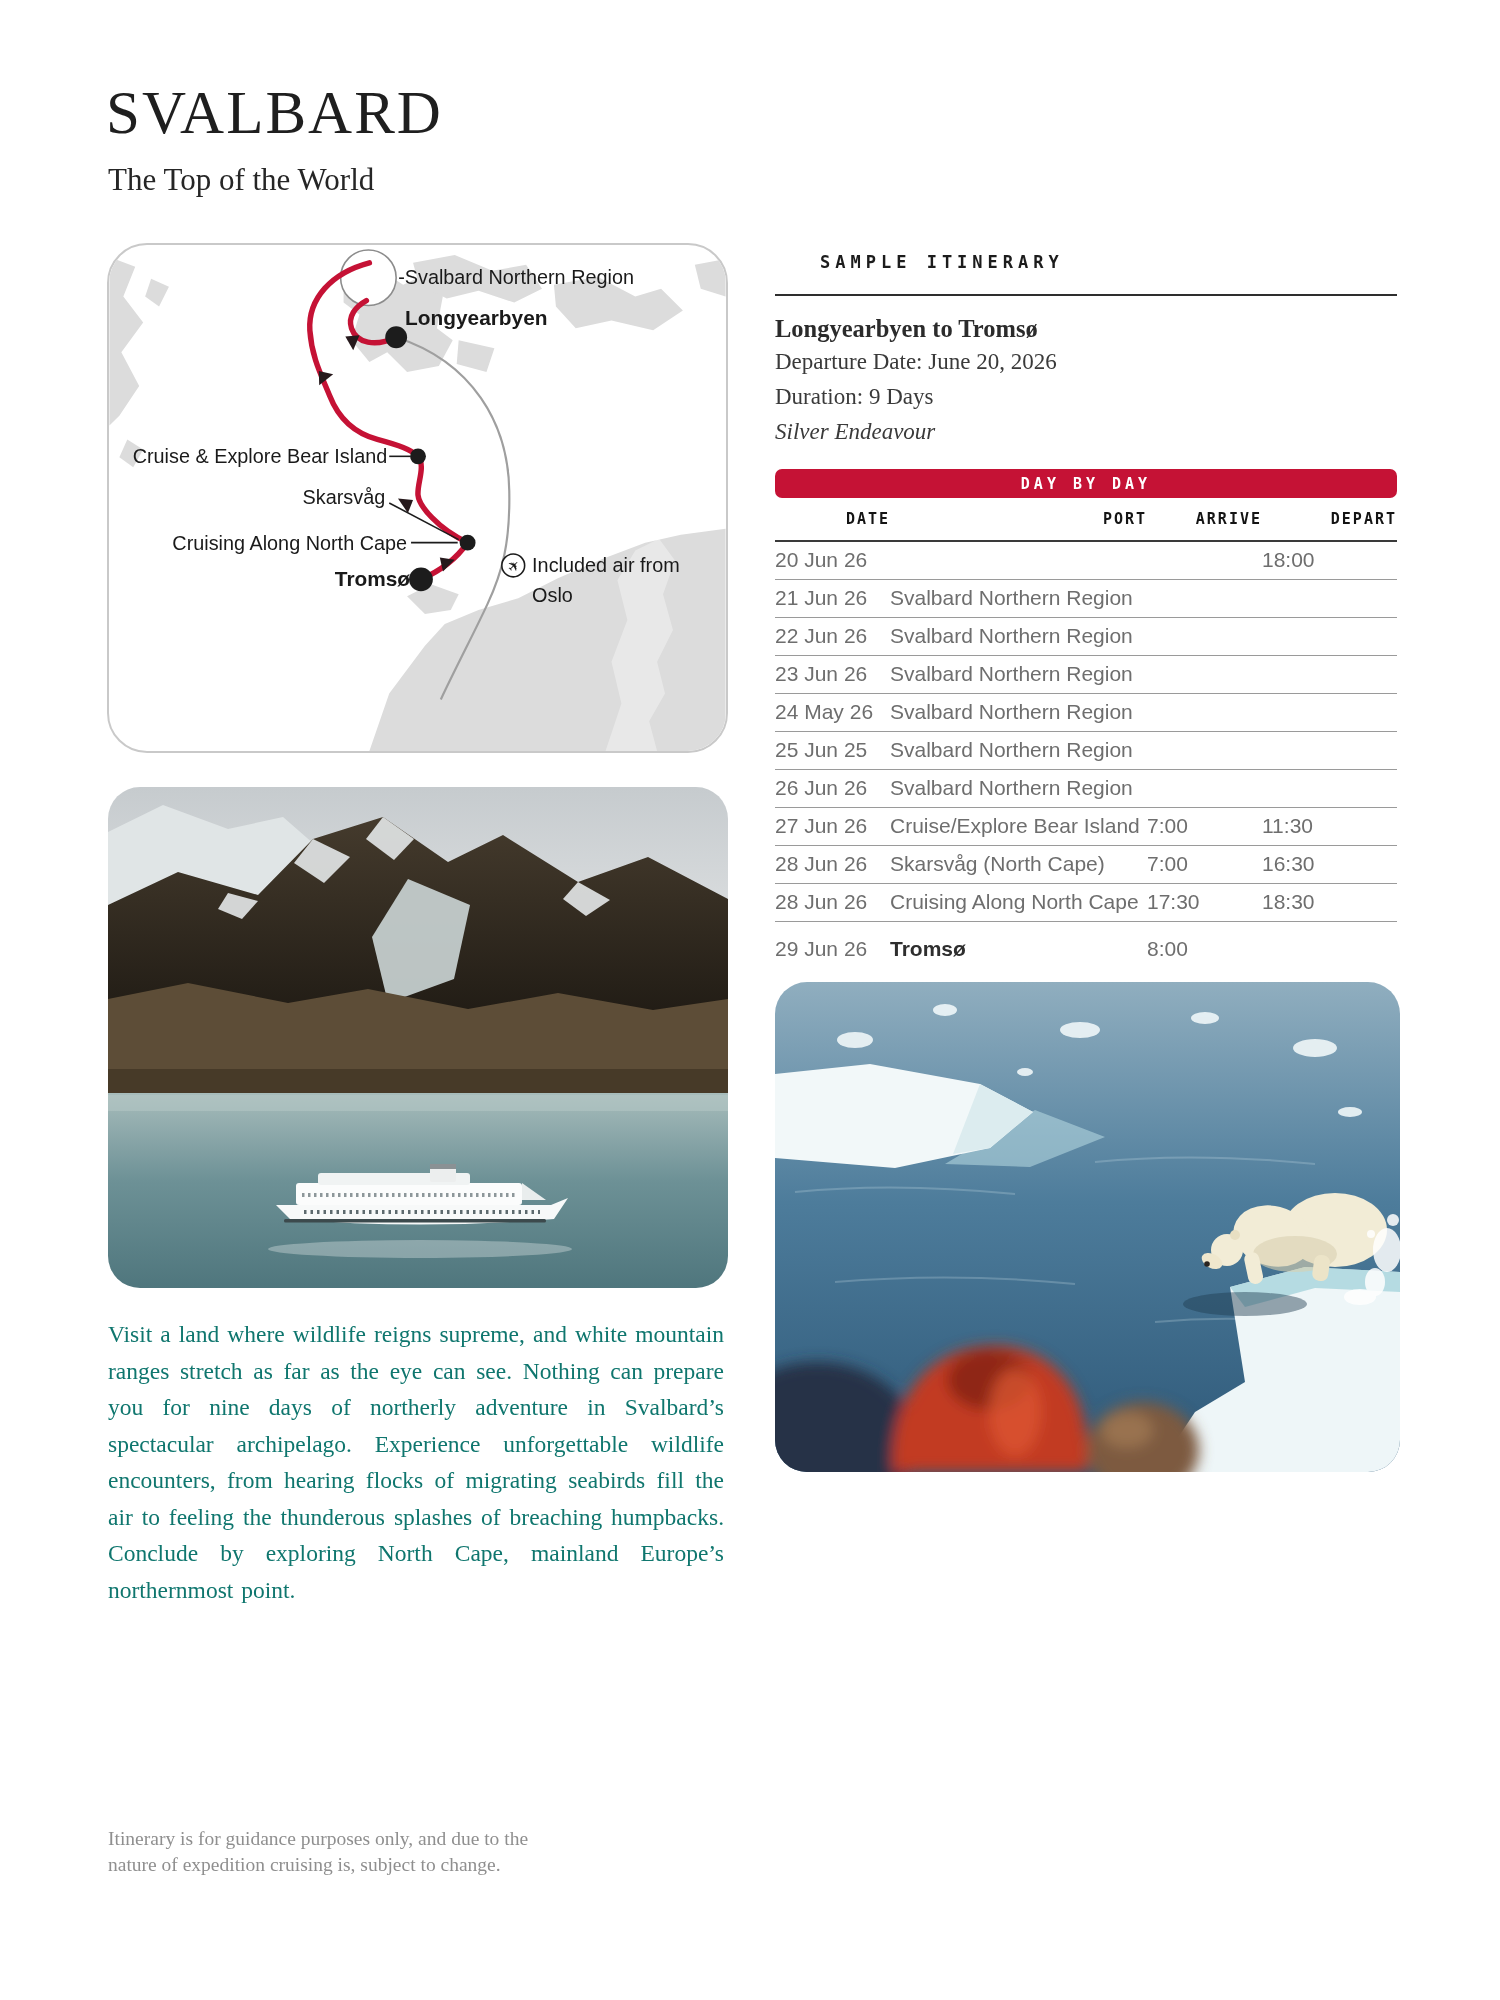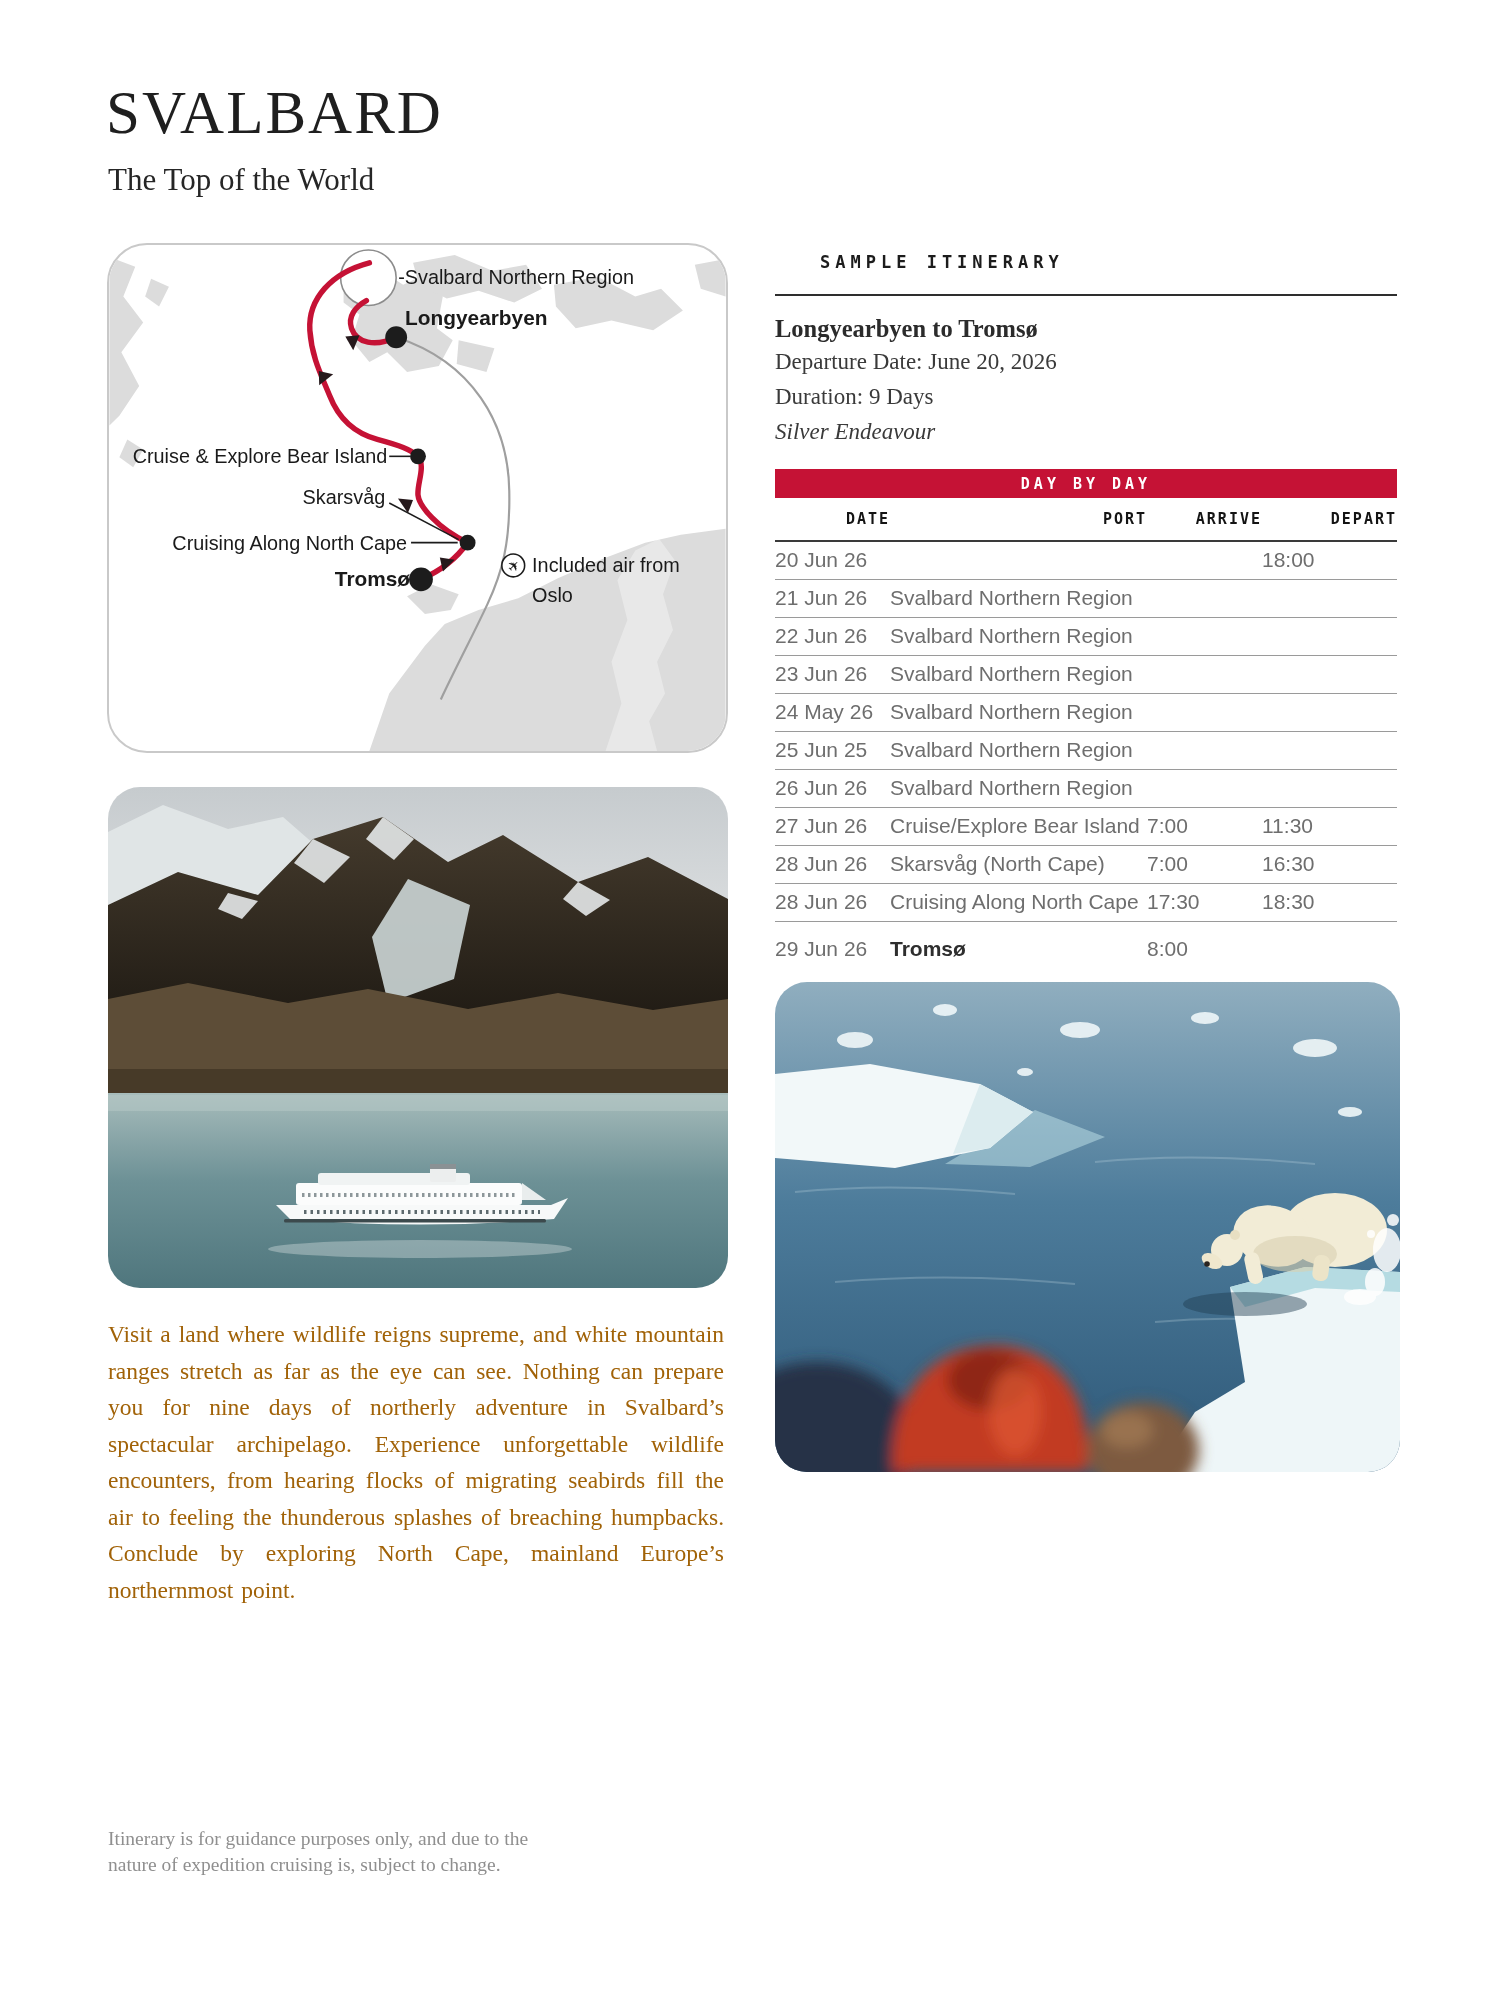--- a/index.html
+++ b/index.html
@@ -22,40 +22,40 @@
   
   .itin{position:absolute;left:775px;top:252px;width:622px;}
   .eyebrow{font-family:"DejaVu Sans Mono", monospace;font-size:17px;font-weight:bold;
            letter-spacing:5px;color:#1c1c1c;margin-left:45px;}
   .itin hr{margin:22px 0 0 0;border:none;border-top:2px solid #2e2e2e;}
   .itin-heading{margin-top:18px;font-size:24.5px;font-weight:bold;color:#2b2b2b;line-height:30px;}
   .itin-meta{font-size:23px;color:#3a3a3a;line-height:35px;}
   .itin-ship{font-size:23px;color:#3a3a3a;line-height:35px;font-style:italic;}
   .banner{margin-top:20px;height:29px;background:var(--accent);color:#ffffff;
           font-family:"DejaVu Sans Mono", monospace;font-size:15px;font-weight:bold;
-          letter-spacing:4px;display:flex;align-items:center;justify-content:center;}
+          letter-spacing:4px;display:flex;align-items:center;justify-content:center;border-radius:7px;}
   .itin table{width:622px;border-collapse:collapse;table-layout:fixed;
               font-family:"Liberation Sans", sans-serif;}
   .itin th{font-family:"DejaVu Sans Mono", monospace;font-size:15px;font-weight:bold;
            letter-spacing:2px;color:#141414;text-align:right;padding:12px 0 12px 0;
            border-bottom:2px solid #3a3a3a;}
   .itin td{font-size:21px;color:#6e6e6e;padding:6px 0 7px 0;border-bottom:1px solid #9a9a9a;
            white-space:nowrap;overflow:hidden;}
   .itin tr.last td{border-bottom:none;padding-top:15px;}
   .itin td.bold{font-weight:bold;color:#2e2e2e;}
 
   
   .photo{position:absolute;border-radius:32px;overflow:hidden;}
   .photo svg{display:block;}
   .ship-photo{left:108px;top:787px;width:620px;height:501px;}
   .bear-photo{left:775px;top:982px;width:625px;height:490px;}
 
   
   .desc{position:absolute;left:108px;top:1316px;width:616px;margin:0;font-size:23.5px;
-        line-height:36.5px;color:#a16207;text-align:justify;word-spacing:2px;}
+        line-height:36.5px;color:#0f766e;text-align:justify;word-spacing:2px;}
   .disclaimer{position:absolute;left:108px;top:1826px;width:445px;margin:0;font-size:19.5px;
         line-height:26px;color:#8f8f8f;}
 </style>
 </head>
 <body>
 
 <div class="page">
 
   <div class="title">SVALBARD</div>
   <div class="subtitle">The Top of the World</div>

